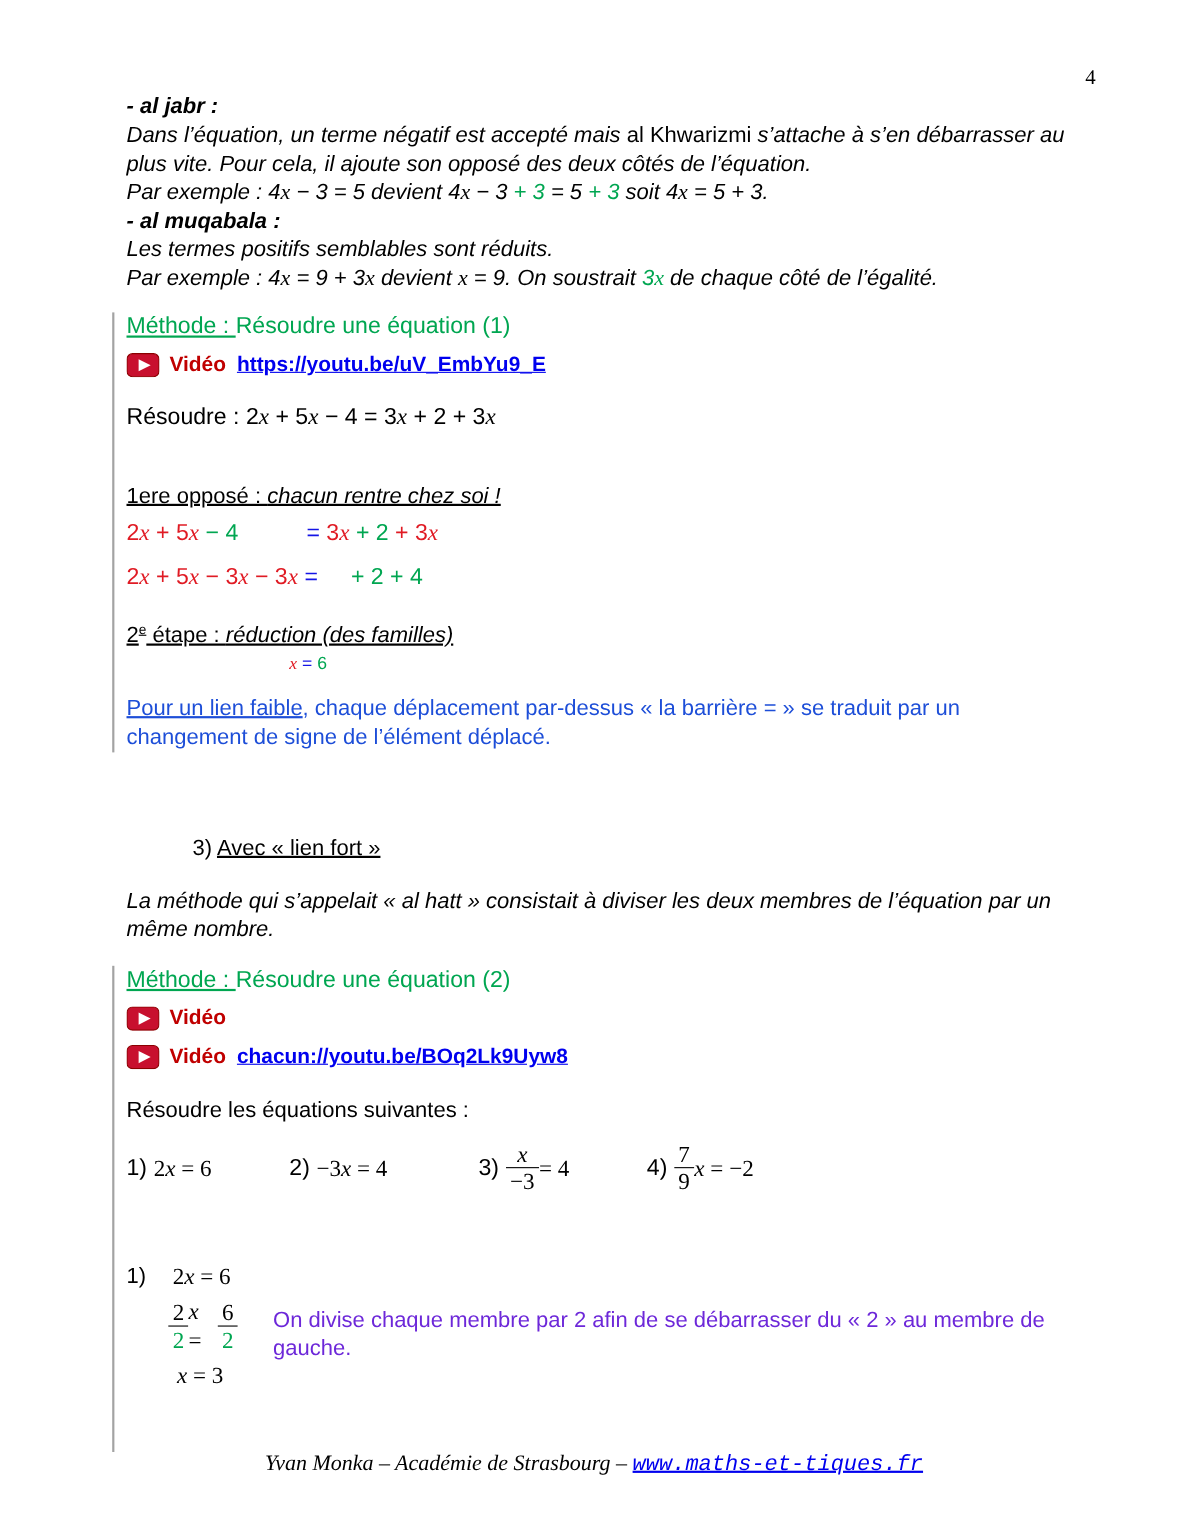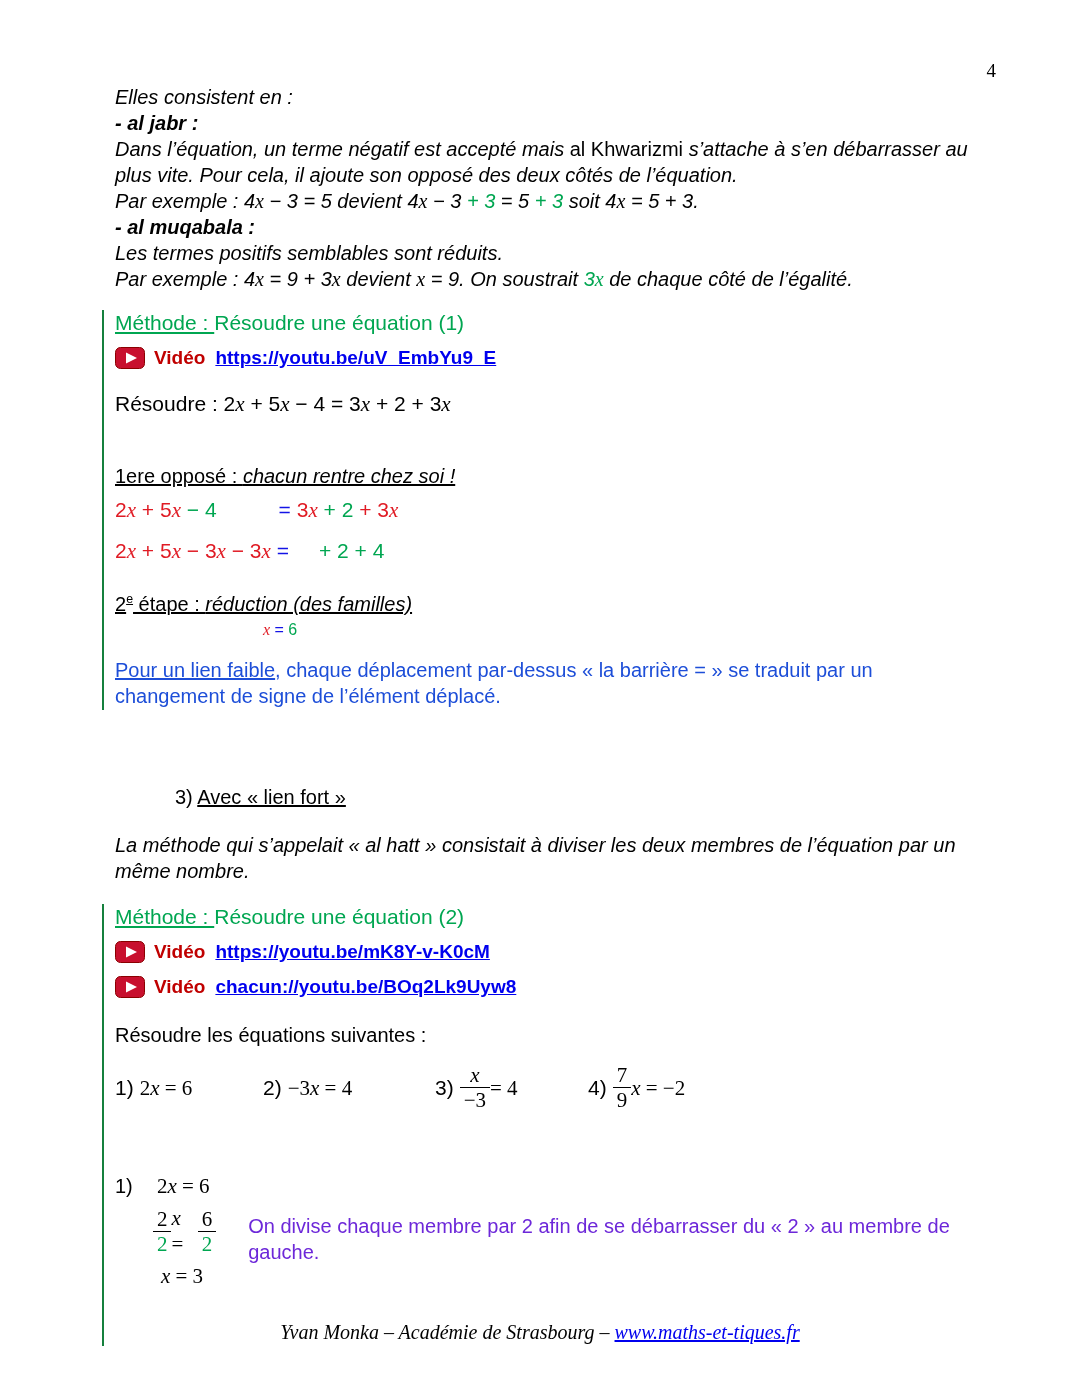--- a/index.html
+++ b/index.html
@@ -17,21 +17,21 @@
   .red{color:#E01B24;}
   .blue{color:#1414E6;}
   .darkred{color:#C00000;font-weight:bold;}
   .link{color:#0000EE;text-decoration:underline;font-weight:bold;}
   .sup{vertical-align:super;font-size:0.62em;}
 
   .introline{margin:0;}
   .intro{margin-bottom:18px;}
 
   
-  .mbox{border-left:2px solid #15803d;padding-left:11px;margin-left:-13px;}
+  .mbox{border-left:2px solid #a3a3a3;padding-left:11px;margin-left:-13px;}
   .mbox1{min-height:400px;margin-bottom:0;}
   .mbox2{min-height:442px;}
 
   .mtitle{font-size:21px;color:#00A651;margin-top:4px;}
   .videoline{display:flex;align-items:center;margin-top:9px;}
   .yt{width:30px;height:22px;margin-right:9px;flex:0 0 auto;}
   .vlabel{font-size:19px;margin-right:10px;}
   .vurl{font-size:19px;}
 
   .resoudre{margin-top:20px;font-size:21px;}
@@ -65,32 +65,31 @@
   .solution{display:flex;margin-top:62px;}
   .sol-label{width:38px;}
   .sol-eqs{font-family:"Liberation Serif",serif;font-size:21px;}
   .sol-line1{margin-left:4px;}
   .sol-fracline{margin-top:6px;display:flex;align-items:center;}
   .sol-line3{margin-top:6px;margin-left:8px;}
   .sol-note{color:#6d28d9;width:730px;margin-left:32px;margin-top:40px;}
 
   .footer{position:absolute;left:0;right:0;bottom:52px;text-align:center;
           font-family:"Liberation Serif",serif;font-style:italic;font-size:20px;}
-  .footer .link{font-weight:normal;}
+  .footer .link{font-weight:normal;font-family:Liberation Mono, monospace;}
 </style>
 </head>
 <body>
 
 <div class="page">
   <div class="pagenum">4</div>
 
   <div class="content">
 
     <div class="intro">
-      <p class="introline it">Elles consistent en :</p>
       <p class="introline it b">- al jabr :</p>
       <p class="introline"><span class="it">Dans l’équation, un terme négatif est accepté mais </span><span>al Khwarizmi </span><span class="it">s’attache à s’en débarrasser au plus vite. Pour cela, il ajoute son opposé des deux côtés de l’équation.</span></p>
       <p class="introline"><span class="it">Par exemple : 4</span><span class="mx">x</span><span class="it"> − 3 = 5 devient 4</span><span class="mx">x</span><span class="it"> − 3 </span><span class="it green">+ 3</span><span class="it"> = 5 </span><span class="it green">+ 3</span><span class="it"> soit 4</span><span class="mx">x</span><span class="it"> = 5 + 3.</span></p>
       <p class="introline it b">- al muqabala :</p>
       <p class="introline it">Les termes positifs semblables sont réduits.</p>
       <p class="introline"><span class="it">Par exemple : 4</span><span class="mx">x</span><span class="it"> = 9 + 3</span><span class="mx">x</span><span class="it"> devient </span><span class="mx">x</span><span class="it"> = 9. On soustrait </span><span class="it green">3</span><span class="mx green">x</span><span class="it"> de chaque côté de l’égalité.</span></p>
     </div>
 
     <div class="mbox mbox1">
       <div class="mtitle green"><span class="u">Méthode : </span><span>Résoudre une équation (1)</span></div>
@@ -125,21 +124,20 @@
 
     <div class="mbox mbox2">
       <div class="mtitle green"><span class="u">Méthode : </span><span>Résoudre une équation (2)</span></div>
 
       <div class="videoline">
         <svg class="yt" viewBox="0 0 30 22">
           <rect x="0.5" y="0.5" width="29" height="21" rx="5" fill="#C8102E" stroke="#8B0000"></rect>
           <polygon points="11,5.5 22,11 11,16.5" fill="#ffffff"></polygon>
         </svg>
         <span class="vlabel darkred">Vidéo</span>
-        <a class="vurl link" href="#">https://youtu.be/mK8Y-v-K0cM</a>
       </div>
       <div class="videoline">
         <svg class="yt" viewBox="0 0 30 22">
           <rect x="0.5" y="0.5" width="29" height="21" rx="5" fill="#C8102E" stroke="#8B0000"></rect>
           <polygon points="11,5.5 22,11 11,16.5" fill="#ffffff"></polygon>
         </svg>
         <span class="vlabel darkred">Vidéo</span>
         <a class="vurl link" href="#">chacun://youtu.be/BOq2Lk9Uyw8</a>
       </div>
 

